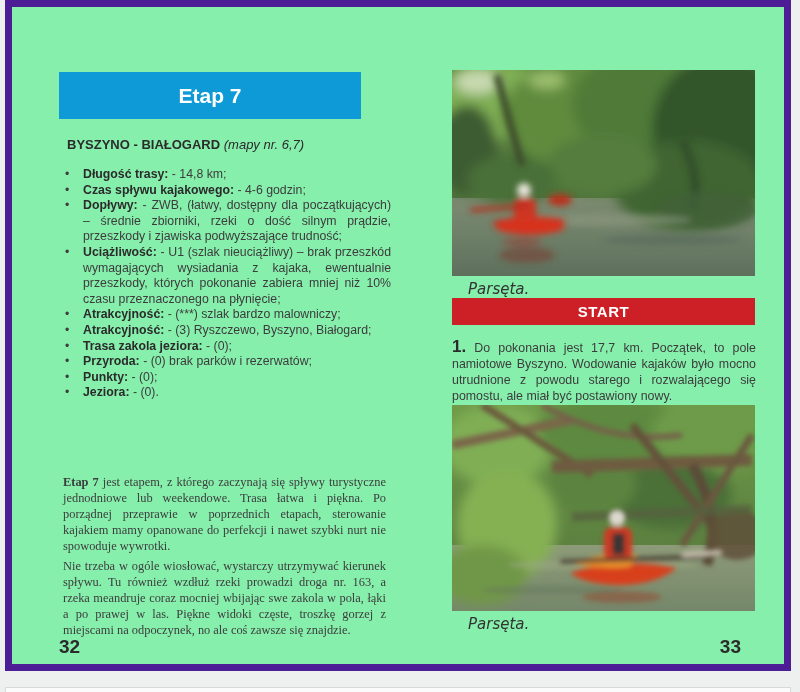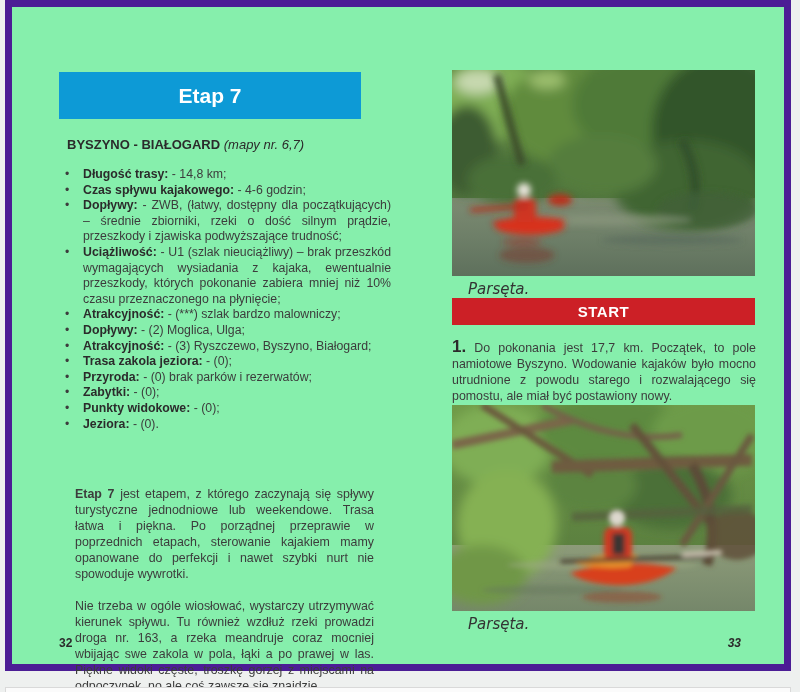--- a/index.html
+++ b/index.html
@@ -38,26 +38,26 @@
   .route-stats ul{margin:0;padding:0 0 0 24px;list-style:none;}
   .route-stats li{position:relative;text-align:justify;}
   .route-stats li::before{
     content:"•";position:absolute;left:-18px;top:0;color:#3c3c3c;
   }
   .route-stats strong{color:#2b2b2b;}
   .left-paragraphs{
     position:absolute;left:47px;top:463px;width:331px;
     font-size:12.4px;line-height:16px;color:#3c3c3c;text-align:justify;
   }
-  .left-paragraphs p{margin:16px;}
+  .left-paragraphs p{margin:4px;font-family:Liberation Serif, serif;}
   .page-num{
-    position:absolute;font-size:12px;font-weight:bold;color:#2b2b2b;
+    position:absolute;font-size:19px;font-weight:bold;color:#2b2b2b;
   }
   .page-num.left{left:47px;top:629px;}
-  .page-num.right{right:43px;top:629px;font-style:italic;}
+  .page-num.right{right:43px;top:629px;}
   
   .photo{
     position:absolute;left:440px;width:303px;height:206px;
     overflow:hidden;background:#5c7a44;
   }
   .photo1{top:63px;}
   .photo2{top:398px;}
   .photo svg{display:block;}
   .caption{
     position:absolute;left:456px;
@@ -92,26 +92,24 @@
     <span class="maps">(mapy nr. 6,7)</span>
   </div>
 
   <div class="route-stats">
     <ul>
         <li><strong>Długość trasy: </strong>- 14,8 km;</li>
         <li><strong>Czas spływu kajakowego: </strong>- 4-6 godzin;</li>
         <li><strong>Dopływy: </strong>- ZWB, (łatwy, dostępny dla początkujących) – średnie zbiorniki, rzeki o dość silnym prądzie, przeszkody i zjawiska podwyższające trudność;</li>
         <li><strong>Uciążliwość: </strong>- U1 (szlak nieuciążliwy) – brak przeszkód wymagających wysiadania z kajaka, ewentualnie przeszkody, których pokonanie zabiera mniej niż 10% czasu przeznaczonego na płynięcie;</li>
         <li><strong>Atrakcyjność: </strong>- (***) szlak bardzo malowniczy;</li>
-        <li><strong>Dopływy: </strong>- (2) Moglica, Ulga;</li>
         <li><strong>Atrakcyjność: </strong>- (3) Ryszczewo, Byszyno, Białogard;</li>
         <li><strong>Trasa zakola jeziora: </strong>- (0);</li>
         <li><strong>Przyroda: </strong>- (0) brak parków i rezerwatów;</li>
-        <li><strong>Zabytki: </strong>- (0);</li>
-        <li><strong>Punkty widokowe: </strong>- (0);</li>
+        <li><strong>Punkty: </strong>- (0);</li>
         <li><strong>Jeziora: </strong>- (0).</li>
       </ul>
   </div>
 
   <div class="left-paragraphs">
     <p><strong>Etap 7</strong><span> jest etapem, z którego zaczynają się spływy turystyczne jednodniowe lub weekendowe. Trasa łatwa i piękna. Po porządnej przeprawie w poprzednich etapach, sterowanie kajakiem mamy opanowane do perfekcji i nawet szybki nurt nie spowoduje wywrotki.</span></p>
     <p>Nie trzeba w ogóle wiosłować, wystarczy utrzymywać kierunek spływu. Tu również wzdłuż rzeki prowadzi droga nr. 163, a rzeka meandruje coraz mocniej wbijając swe zakola w pola, łąki a po prawej w las. Piękne widoki częste, troszkę gorzej z miejscami na odpoczynek, no ale coś zawsze się znajdzie.</p>
   </div>
 
   <div class="page-num left">32</div>

